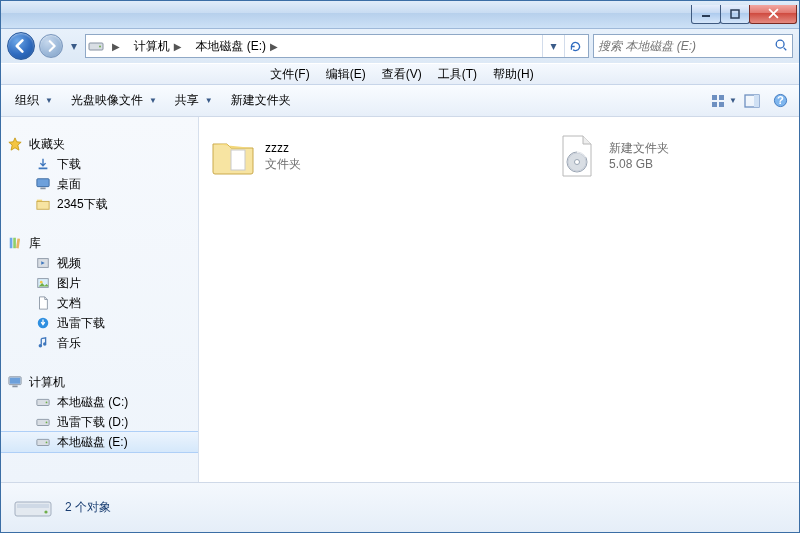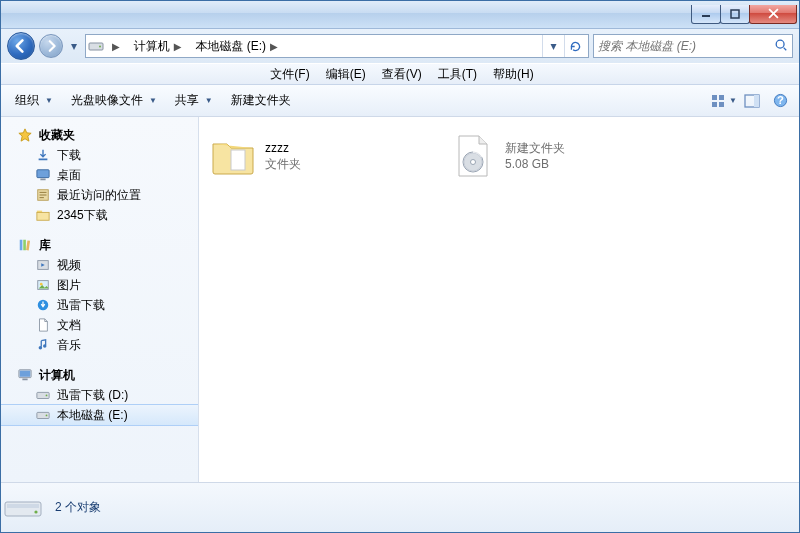--- a/index.html
+++ b/index.html
@@ -84,36 +84,36 @@
   .sidebar {
     width:198px; background:linear-gradient(to bottom,#f6f9fd,#eef4fb);
     border-right:1px solid #d6dfec; overflow-y:auto; padding:6px 0;
     position:relative;
   }
   .tree-group { padding:2px 0 8px 0;}
   .tree-head, .tree-item {
     display:flex; align-items:center; gap:6px; padding:2px 6px 2px 20px;
     height:20px; white-space:nowrap;
   }
-  .tree-head { padding-left:16px; font-weight:bold;}
+  .tree-head { padding-left:6px; font-weight:normal;margin-top:9px;}
   .tree-item.selected { background:linear-gradient(to bottom,#ecf4fd,#d5e8fb); outline:1px solid #aecff7;}
   .tree-item.sub { padding-left:34px;text-align:center;}
   .ico { width:16px; height:16px; display:flex; align-items:center; justify-content:center; flex-shrink:0;}
   
-  .content { flex:1; padding:10px 8px; display:flex; align-content:flex-start; flex-wrap:wrap;}
+  .content { flex:1; padding:10px 8px; display:flex; align-content:flex-start; flex-wrap:wrap;justify-content:space-between;}
   .item-tile { width:240px; height:58px; display:flex; align-items:center; gap:8px; padding:2px; border-radius:2px;}
   .item-thumb { width:48px; height:48px; display:flex; align-items:center; justify-content:center;}
   .item-text { display:flex; flex-direction:column; line-height:1.35;}
   .item-name { color:#000;}
   .item-sub  { color:#6e6e6e; font-size:12px;}
   
   .detailsbar {
     height:50px; border-top:1px solid #cfd9e8;
     background:linear-gradient(to bottom,#f4f8fd,#e5eef8);
-    display:flex; align-items:center; gap:12px; padding:0 2px;text-align:center;
+    display:flex; align-items:center; gap:12px; padding:0 12px;text-align:center;
   }
   .details-thumb { width:40px; height:40px; display:flex; align-items:center; justify-content:center;}
   .details-text { color:#1a3e72;}
   
   .folder-svg rect.body{ fill:#f7e4a2;} .folder-svg rect.tab{ fill:#f3d779;}
   .drive-svg rect{ fill:#d9dee4; stroke:#8893a2;}
 </style>
 </head>
 <body>
 
@@ -267,29 +267,20 @@
             <span class="ico">
               <svg width="14" height="14" viewBox="0 0 16 16">
                 <rect x="1" y="2" width="14" height="9" rx="1" fill="#6da0db" stroke="#35639c"></rect>
                 <rect x="5" y="12" width="6" height="2" fill="#8893a2"></rect>
               </svg>
             </span>
             <span>桌面</span>
           </div>
         <div class="tree-item sub">
             <span class="ico">
-              <svg width="14" height="14" viewBox="0 0 16 16">
-                <rect x="2" y="2" width="12" height="12" fill="#e9d9a5" stroke="#b59a52"></rect>
-                <path d="M4 5h8M4 8h8M4 11h5" stroke="#8a7030"></path>
-              </svg>
-            </span>
-            <span>最近访问的位置</span>
-          </div>
-        <div class="tree-item sub">
-            <span class="ico">
               <svg class="folder-svg" width="14" height="14" viewBox="0 0 16 16">
                 <rect class="tab" x="1" y="3" width="6" height="3"></rect>
                 <rect class="body" x="1" y="5" width="14" height="9" stroke="#caa94a"></rect>
               </svg>
             </span>
             <span>2345下载</span>
           </div>
       </div>
 
       <div class="tree-group">
@@ -318,34 +309,34 @@
                 <rect x="2" y="3" width="12" height="10" fill="#d9eefb" stroke="#8893a2"></rect>
                 <circle cx="6" cy="7" r="1.5" fill="#f4c542"></circle>
                 <path d="M3 12l4-4 3 3 2-2 2 2v1H3z" fill="#6fae4a"></path>
               </svg>
             </span>
             <span>图片</span>
           </div>
         <div class="tree-item sub">
             <span class="ico">
               <svg width="14" height="14" viewBox="0 0 16 16">
+                <path d="M4 1h6l3 3v11H4z" fill="#fff" stroke="#8893a2"></path>
+                <path d="M10 1v3h3" fill="none" stroke="#8893a2"></path>
+              </svg>
+            </span>
+            <span>文档</span>
+          </div>
+        <div class="tree-item sub">
+            <span class="ico">
+              <svg width="14" height="14" viewBox="0 0 16 16">
                 <circle cx="8" cy="8" r="6" fill="#2f8fe0"></circle>
                 <path d="M8 4v5M6 7l2 3 2-3" stroke="#fff" stroke-width="1.4" fill="none"></path>
               </svg>
             </span>
             <span>迅雷下载</span>
-          </div>
-        <div class="tree-item sub">
-            <span class="ico">
-              <svg width="14" height="14" viewBox="0 0 16 16">
-                <path d="M4 1h6l3 3v11H4z" fill="#fff" stroke="#8893a2"></path>
-                <path d="M10 1v3h3" fill="none" stroke="#8893a2"></path>
-              </svg>
-            </span>
-            <span>文档</span>
           </div>
         <div class="tree-item sub">
             <span class="ico">
               <svg width="14" height="14" viewBox="0 0 16 16">
                 <path d="M6 3v7" stroke="#3f77bd" stroke-width="1.5"></path>
                 <circle cx="5" cy="11" r="2" fill="#3f77bd"></circle>
                 <path d="M6 3l5-1v6" stroke="#3f77bd" stroke-width="1.5" fill="none"></path>
                 <circle cx="10" cy="9" r="2" fill="#3f77bd"></circle>
               </svg>
             </span>
@@ -357,20 +348,29 @@
         <div class="tree-head">
           <span class="ico">
               <svg width="14" height="14" viewBox="0 0 16 16">
                 <rect x="1" y="2" width="14" height="9" rx="1" fill="#d9dee4" stroke="#8893a2"></rect>
                 <rect x="2" y="3" width="12" height="7" fill="#6da0db"></rect>
                 <rect x="5" y="12" width="6" height="2" fill="#8893a2"></rect>
               </svg>
             </span>
           <span>计算机</span>
         </div>
+        <div class="tree-item sub">
+            <span class="ico">
+              <svg class="drive-svg" width="14" height="14" viewBox="0 0 16 16">
+                <rect x="1" y="5" width="14" height="7" rx="1"></rect>
+                <circle cx="12" cy="8.5" r="1" fill="#6fae4a"></circle>
+              </svg>
+            </span>
+            <span>本地磁盘 (C:)</span>
+          </div>
         <div class="tree-item sub">
             <span class="ico">
               <svg class="drive-svg" width="14" height="14" viewBox="0 0 16 16">
                 <rect x="1" y="5" width="14" height="7" rx="1"></rect>
                 <circle cx="12" cy="8.5" r="1" fill="#6fae4a"></circle>
               </svg>
             </span>
             <span>迅雷下载 (D:)</span>
           </div>
         <div class="tree-item sub selected">

